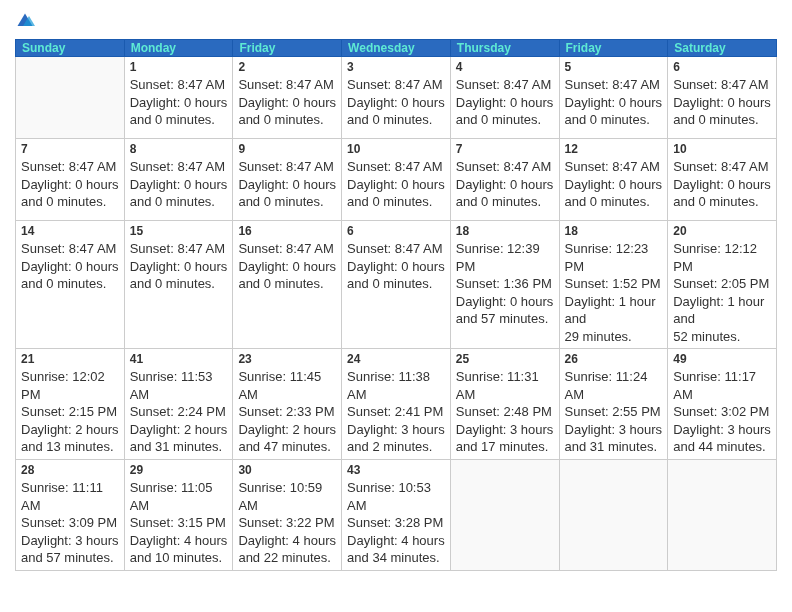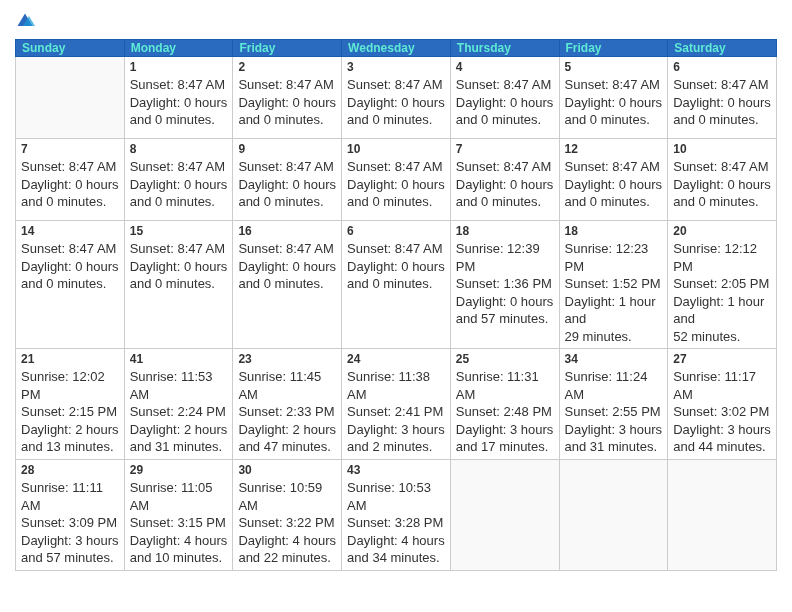--- a/index.html
+++ b/index.html
@@ -228,25 +228,25 @@
           </td>
           <td>
             <span class="day-number">24</span>
             <div class="day-info">Sunrise: 11:38 AM<br>Sunset: 2:41 PM<br>Daylight: 3 hours<br>and 2 minutes.</div>
           </td>
           <td>
             <span class="day-number">25</span>
             <div class="day-info">Sunrise: 11:31 AM<br>Sunset: 2:48 PM<br>Daylight: 3 hours<br>and 17 minutes.</div>
           </td>
           <td>
-            <span class="day-number">34</span>
+            <span class="day-number">26</span>
             <div class="day-info">Sunrise: 11:24 AM<br>Sunset: 2:55 PM<br>Daylight: 3 hours<br>and 31 minutes.</div>
           </td>
           <td>
-            <span class="day-number">27</span>
+            <span class="day-number">49</span>
             <div class="day-info">Sunrise: 11:17 AM<br>Sunset: 3:02 PM<br>Daylight: 3 hours<br>and 44 minutes.</div>
           </td>
         </tr>
         <tr>
           <td>
             <span class="day-number">28</span>
             <div class="day-info">Sunrise: 11:11 AM<br>Sunset: 3:09 PM<br>Daylight: 3 hours<br>and 57 minutes.</div>
           </td>
           <td>
             <span class="day-number">29</span>

